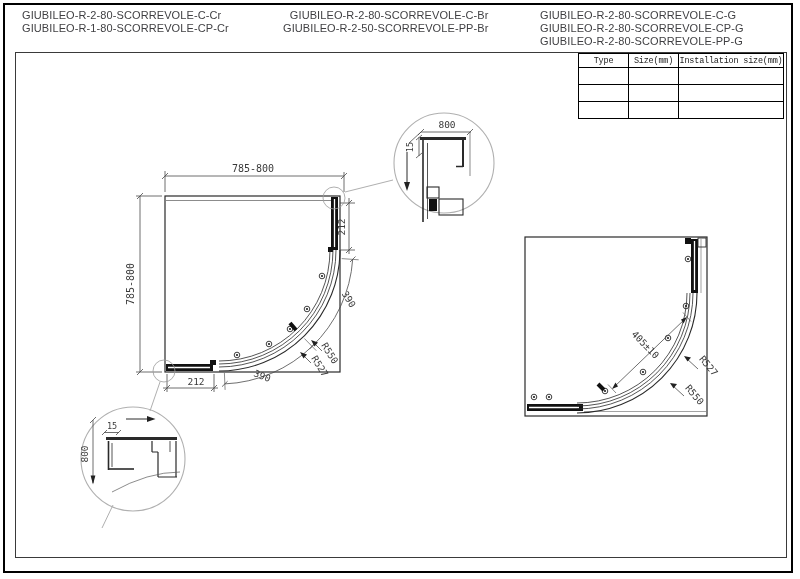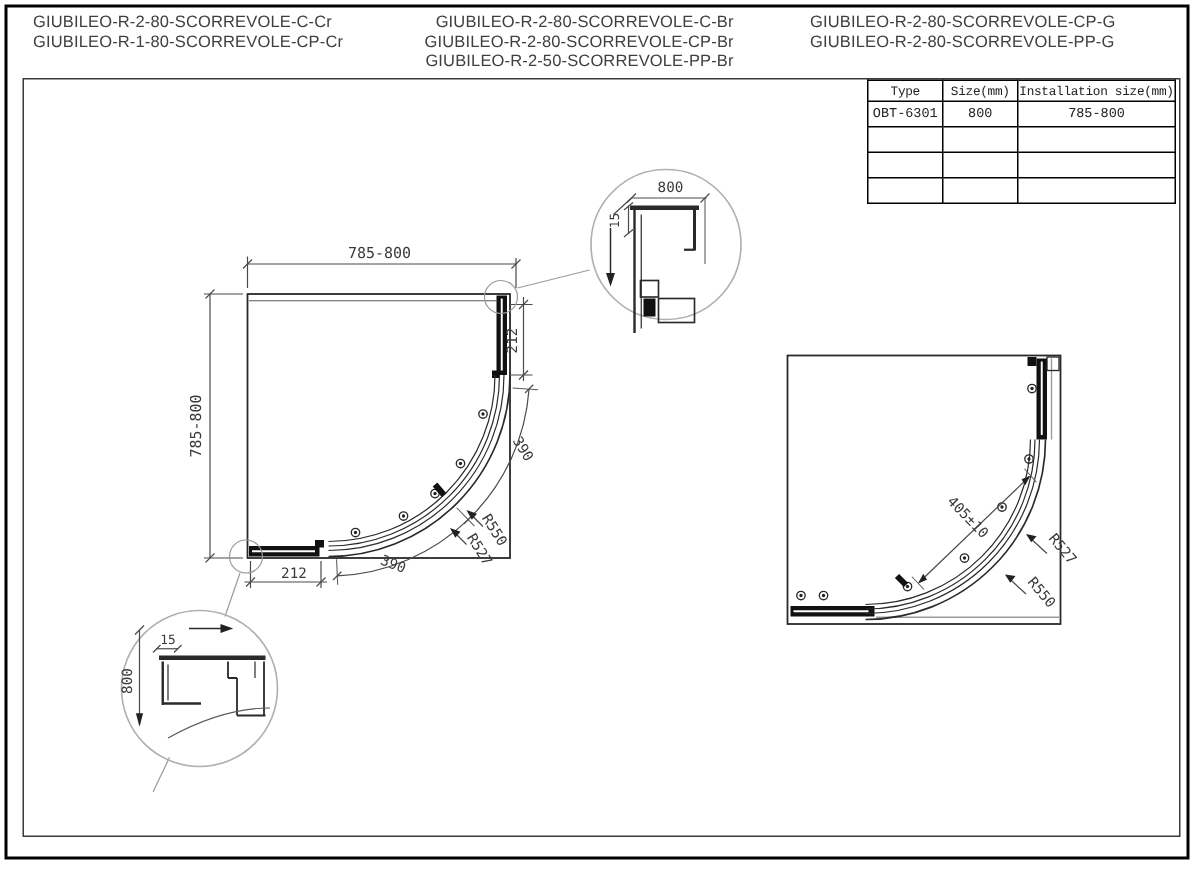--- a/index.html
+++ b/index.html
@@ -39,48 +39,43 @@
 <div class="page">
 
   <div class="outer-border"></div>
 
   <div class="names col1">
     <div>GIUBILEO-R-2-80-SCORREVOLE-C-Cr</div>
     <div>GIUBILEO-R-1-80-SCORREVOLE-CP-Cr</div>
   </div>
   <div class="names col2">
     <div>GIUBILEO-R-2-80-SCORREVOLE-C-Br</div>
-    <div>GIUBILEO-R-2-80-SCORREVOLE-CP-Br</div>
     <div>GIUBILEO-R-2-50-SCORREVOLE-PP-Br</div>
   </div>
   <div class="names col3">
+    <div>GIUBILEO-R-2-80-SCORREVOLE-C-G</div>
     <div>GIUBILEO-R-2-80-SCORREVOLE-CP-G</div>
     <div>GIUBILEO-R-2-80-SCORREVOLE-PP-G</div>
   </div>
 
   <div class="inner-frame"></div>
 
   <table class="spec">
     <colgroup>
         <col class="c-type">
         <col class="c-size">
         <col class="c-inst">
       </colgroup>
     <tbody>
         <tr>
       <th>Type</th>
       <th>Size(mm)</th>
       <th>Installation size(mm)</th>
     </tr>
     <tr>
-      <td>OBT-6301</td>
-      <td>800</td>
-      <td>785-800</td>
-    </tr>
-    <tr>
       <td></td>
       <td></td>
       <td></td>
     </tr>
     <tr>
       <td></td>
       <td></td>
       <td></td>
     </tr>
     <tr>

